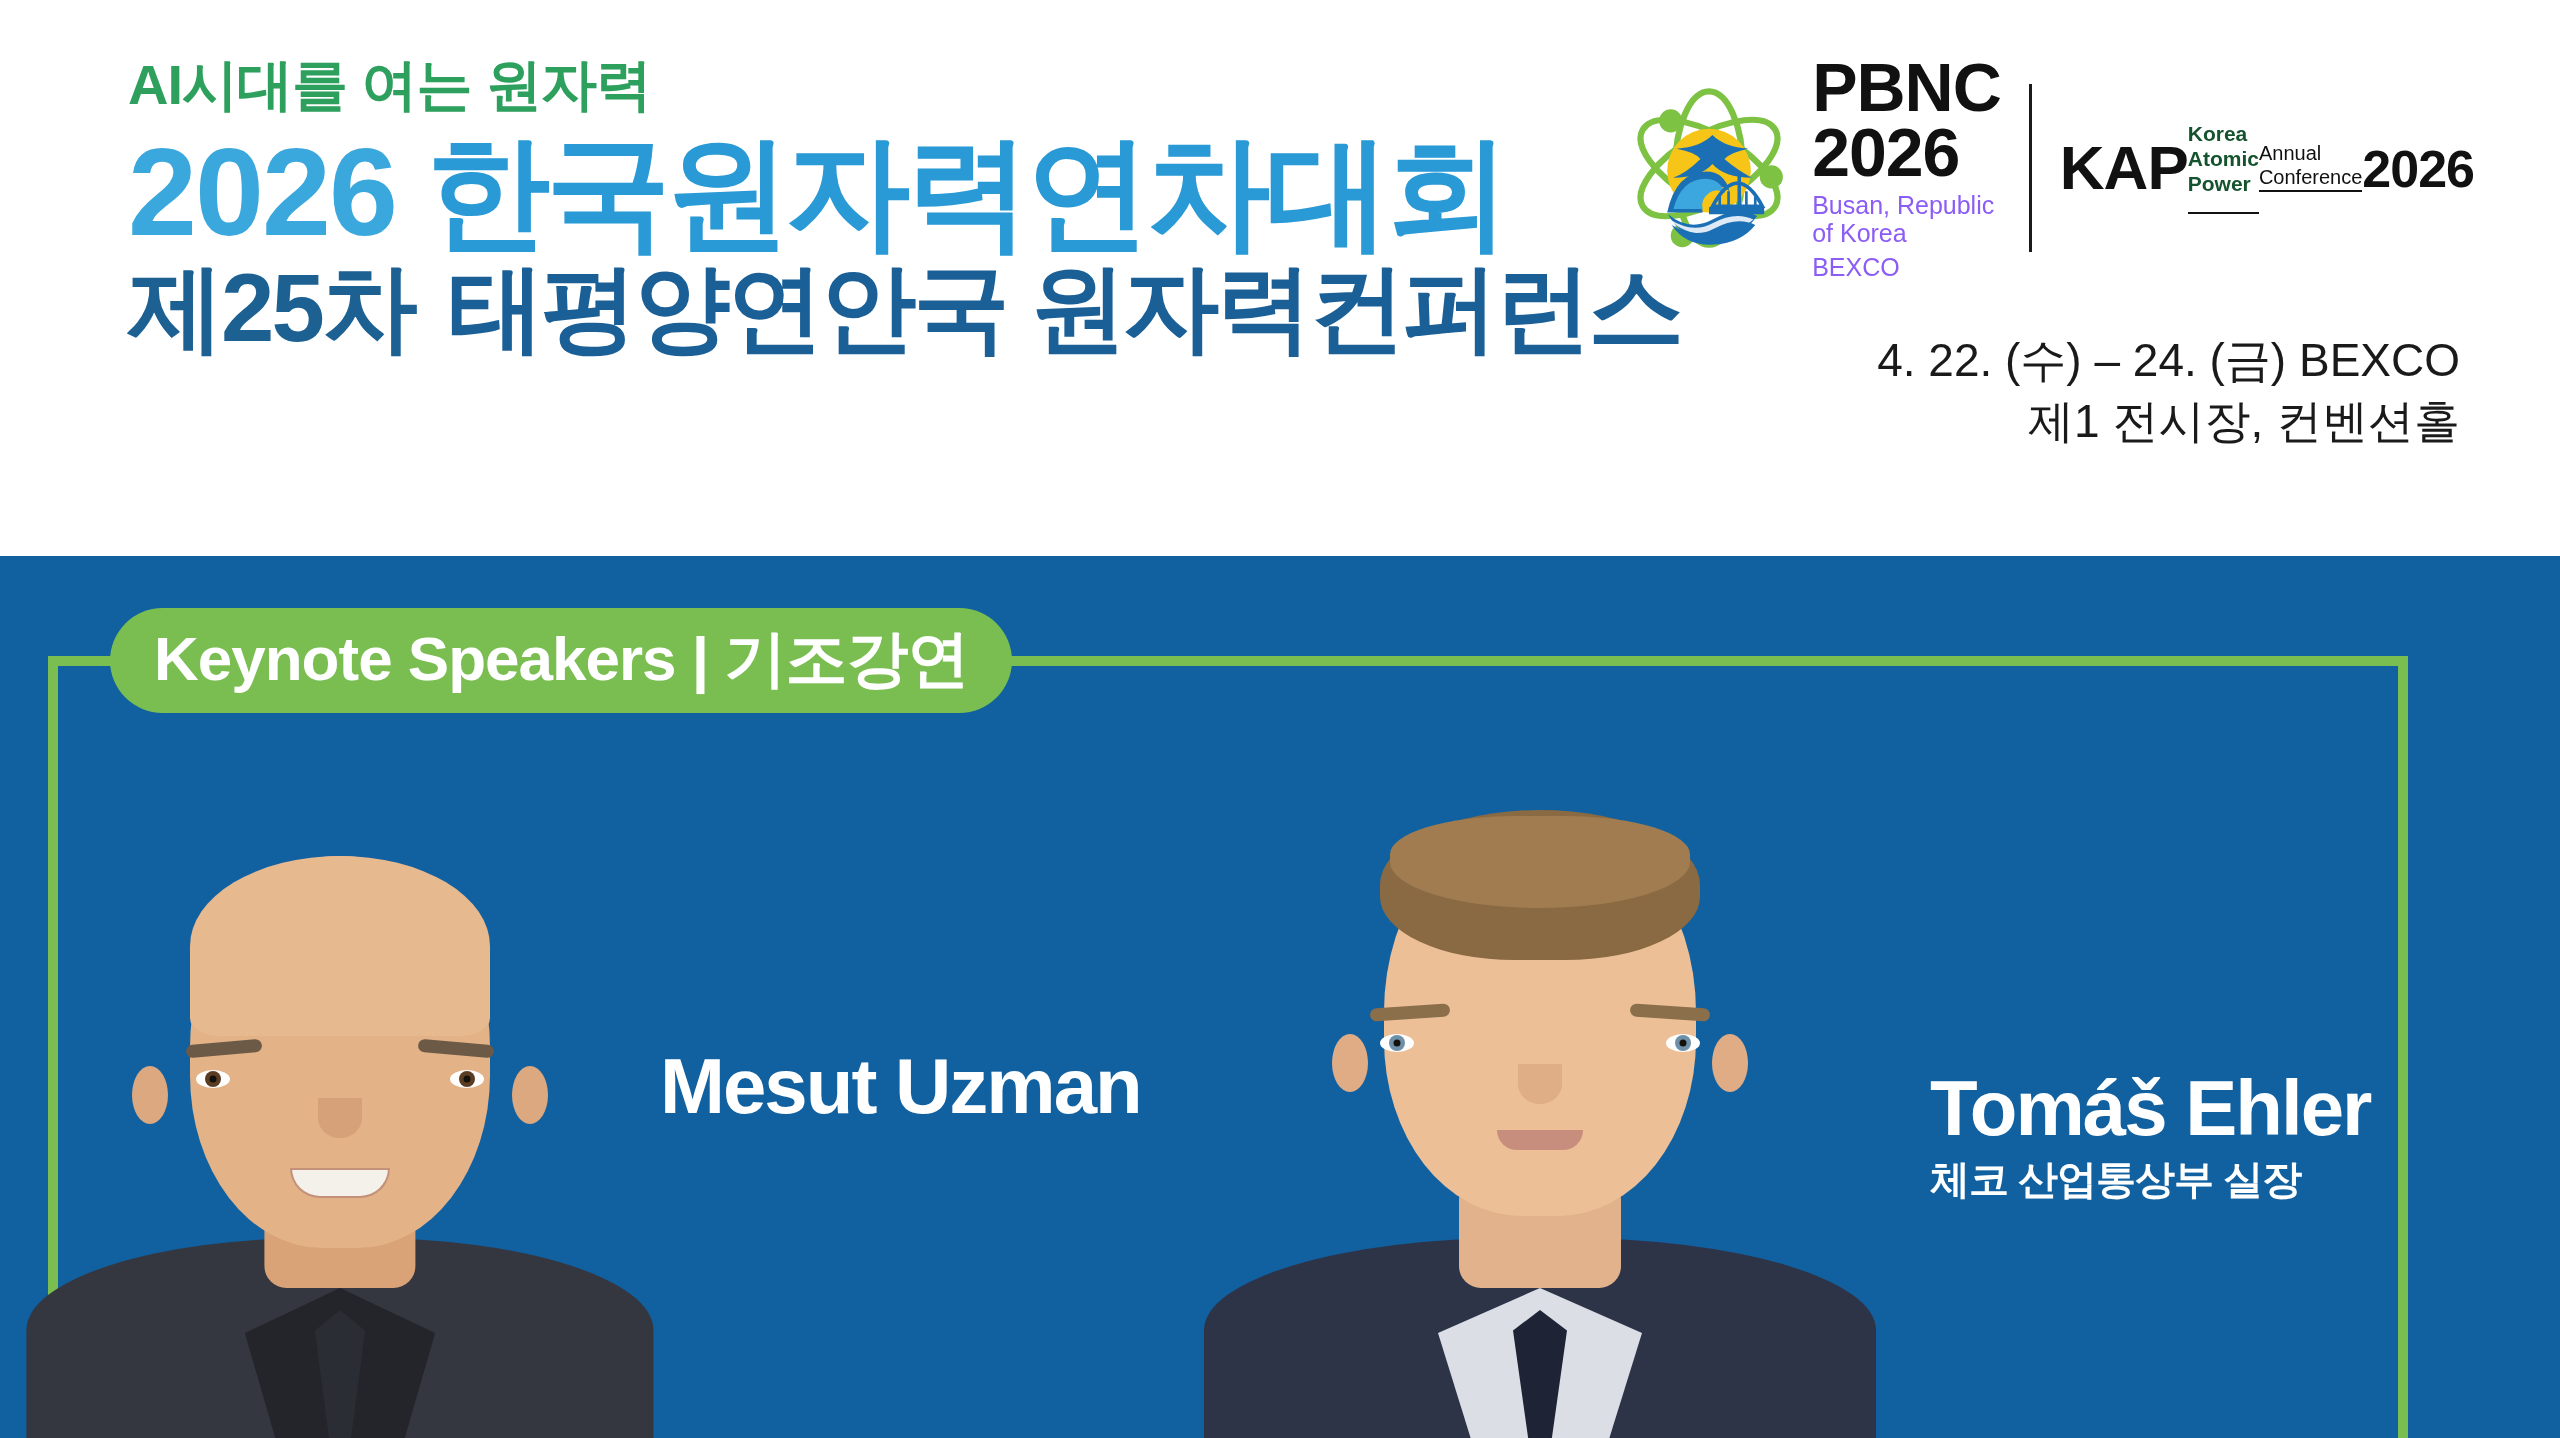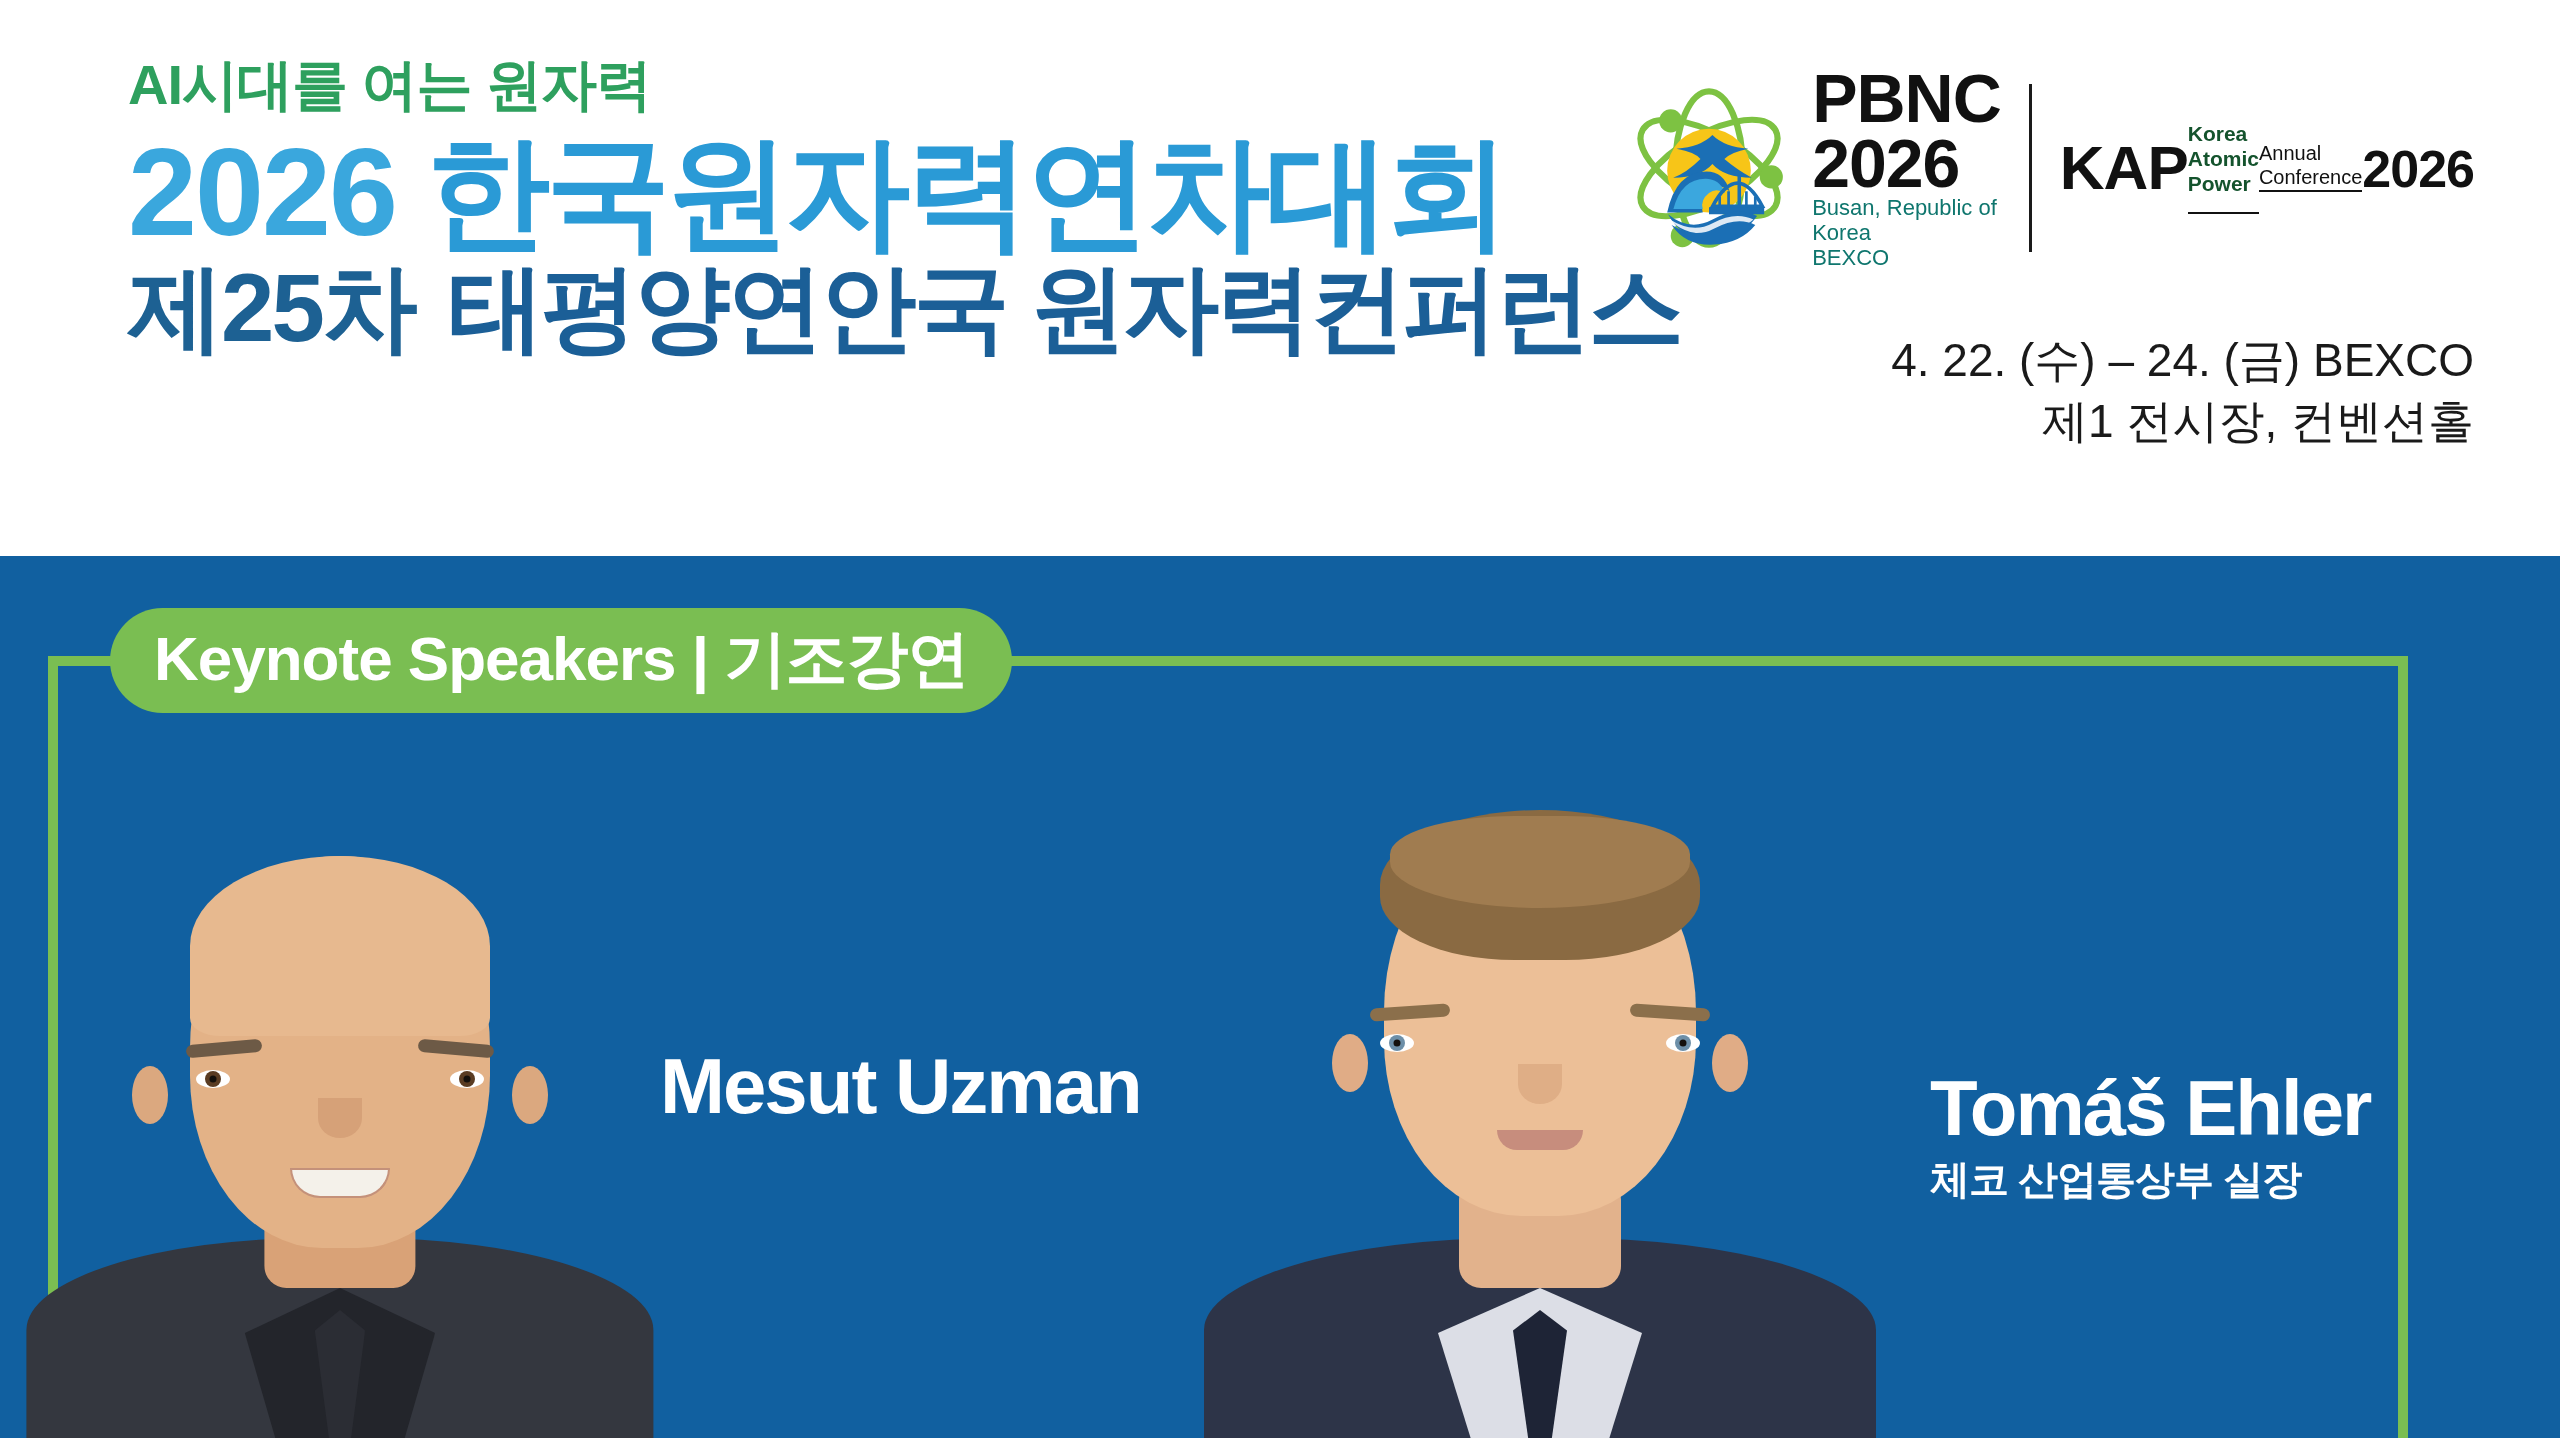--- a/index.html
+++ b/index.html
@@ -35,30 +35,30 @@
   .title-sub .ord{font-weight:700;color:#1d6193;}
   .title-sub .conf{font-weight:800;color:#1b5f97;margin-left:10px;}
 
   
   .logo-block{position:absolute;right:86px;top:74px;width:730px;}
   .logo-row{display:flex;align-items:center;justify-content:flex-end;gap:0px;height:188px;}
   .atom-logo{width:178px;height:178px;flex:0 0 178px;}
   .pbnc-text{margin-left:14px;display:flex;flex-direction:column;justify-content:center;}
   .pbnc-name{font-size:68px;font-weight:800;color:#111;line-height:0.96;letter-spacing:-1px;}
   .pbnc-year{font-size:68px;font-weight:800;color:#111;line-height:0.96;letter-spacing:-1px;}
-  .pbnc-loc{font-size:22px;font-weight:400;color:#0f766e;line-height:1.12;}
+  .pbnc-loc{font-size:25px;font-weight:400;color:#8b5cf6;line-height:1.12;margin-top:6px;}
   .logo-divider{width:3px;height:168px;background:#1a1a1a;margin:0 28px;flex:0 0 3px;}
   .kap{display:flex;flex-direction:row;align-items:center;justify-content:center;}
   .kap-mark{font-size:62px;font-weight:800;color:#111;line-height:0.9;letter-spacing:-1px;}
   .kap-sub1{font-size:21px;font-weight:800;color:#14532d;line-height:1.18;border-bottom:2px solid #111;padding-bottom:15px;}
   .kap-sub2{font-size:20px;font-weight:400;color:#111;line-height:1.2;border-bottom:2px solid #111;padding-bottom:1px;margin-bottom:2px;}
   .kap-year{font-size:52px;font-weight:800;color:#111;line-height:1.0;letter-spacing:-1px;margin-top:2px;}
 
   .date-block{
-    position:absolute;right:86px;top:330px;text-align:right;
+    position:absolute;right:100px;top:330px;text-align:right;
     color:#1a1a1a;font-size:46px;font-weight:400;line-height:1.32;white-space:nowrap;
   }
 
   
   .panel{
     position:absolute;left:0;top:556px;width:2560px;height:882px;
     background:#1160a0;overflow:hidden;
   }
   
   .frame{

